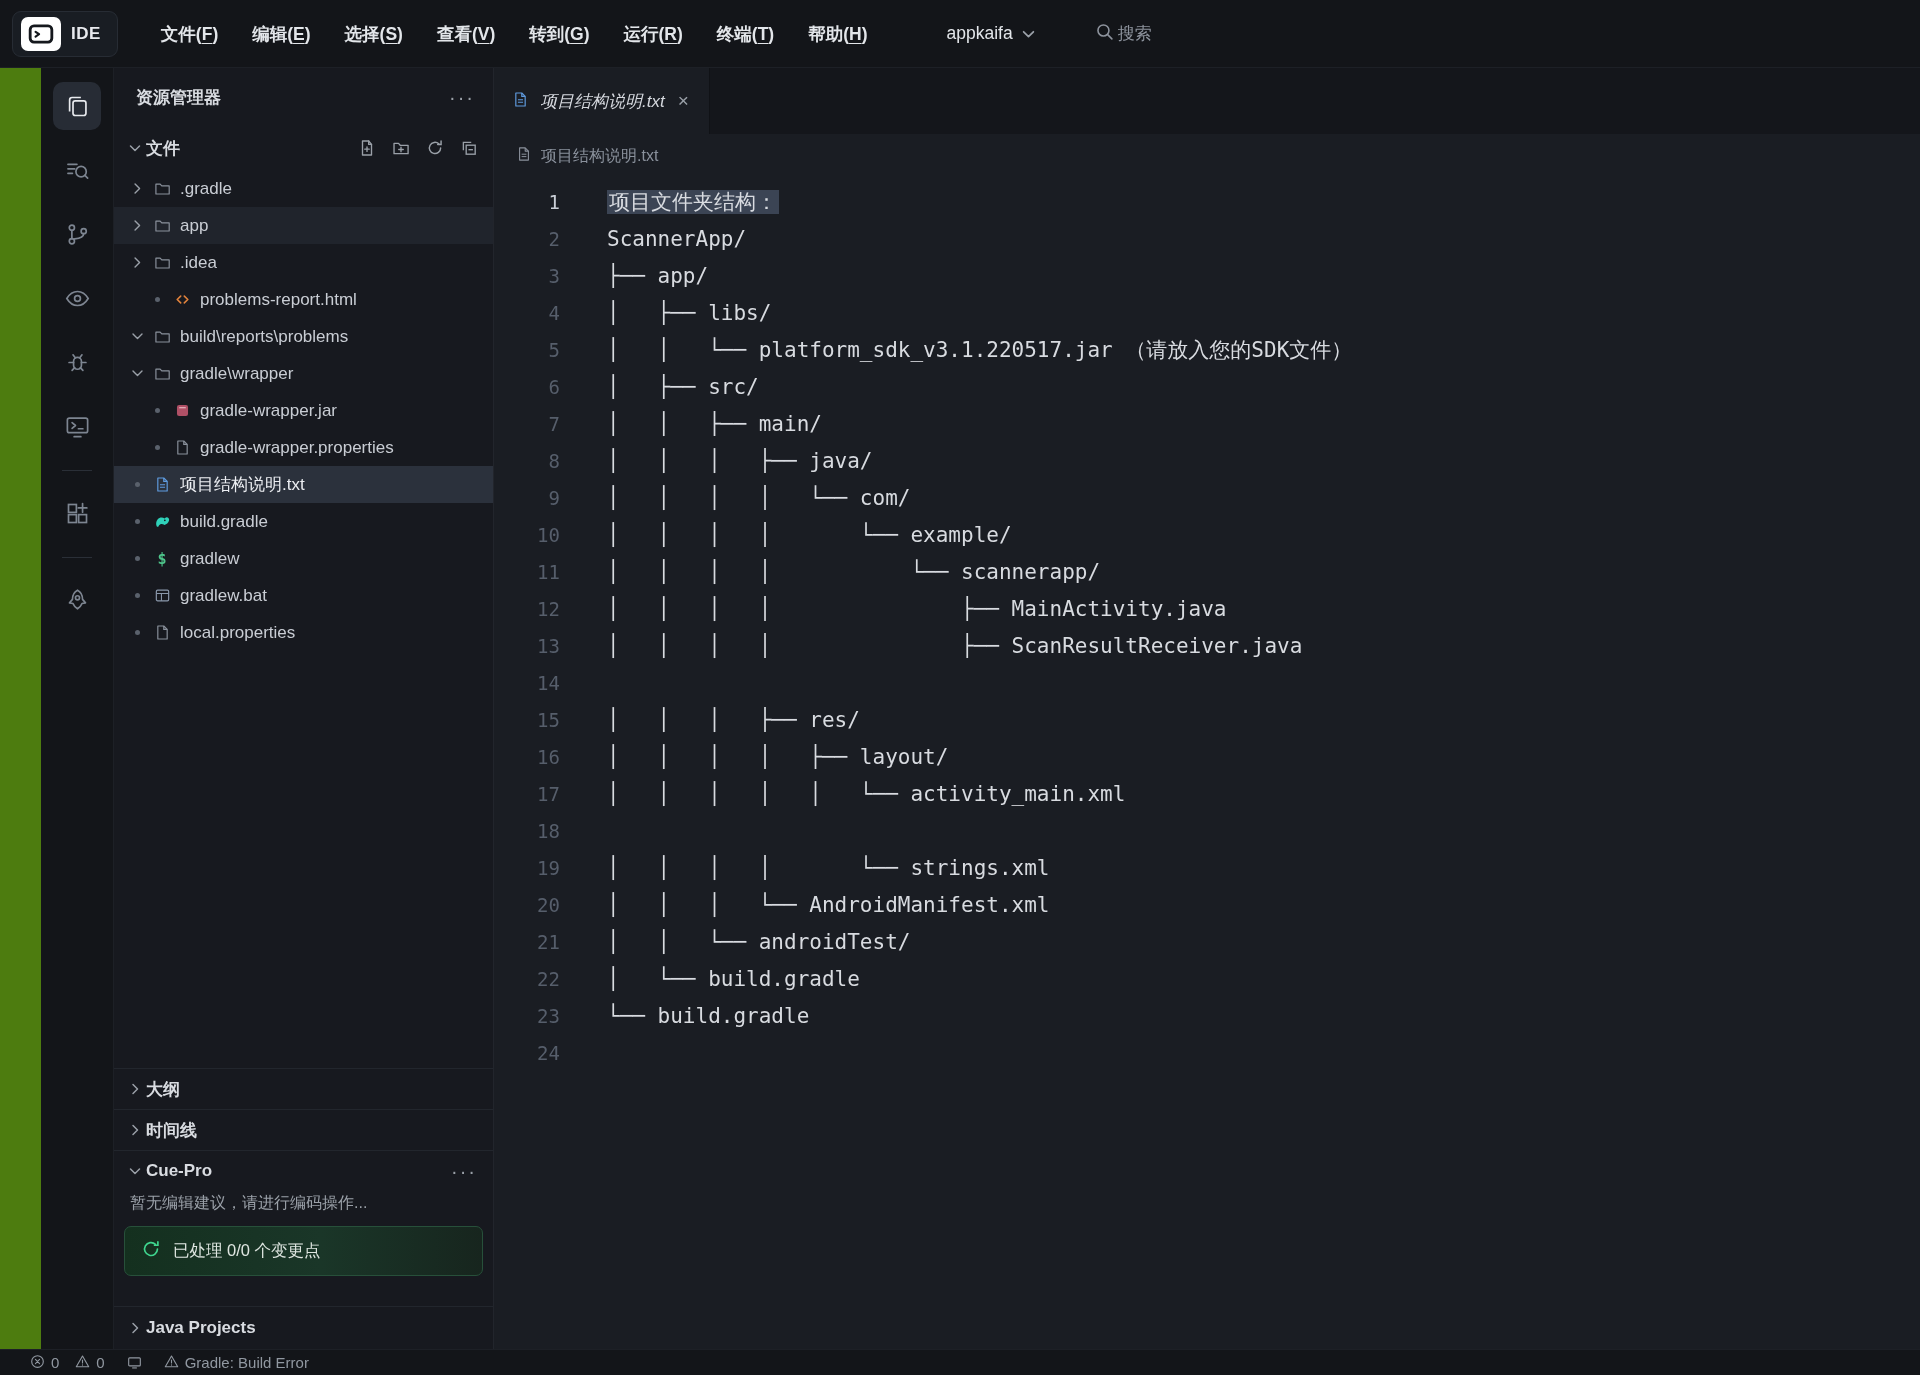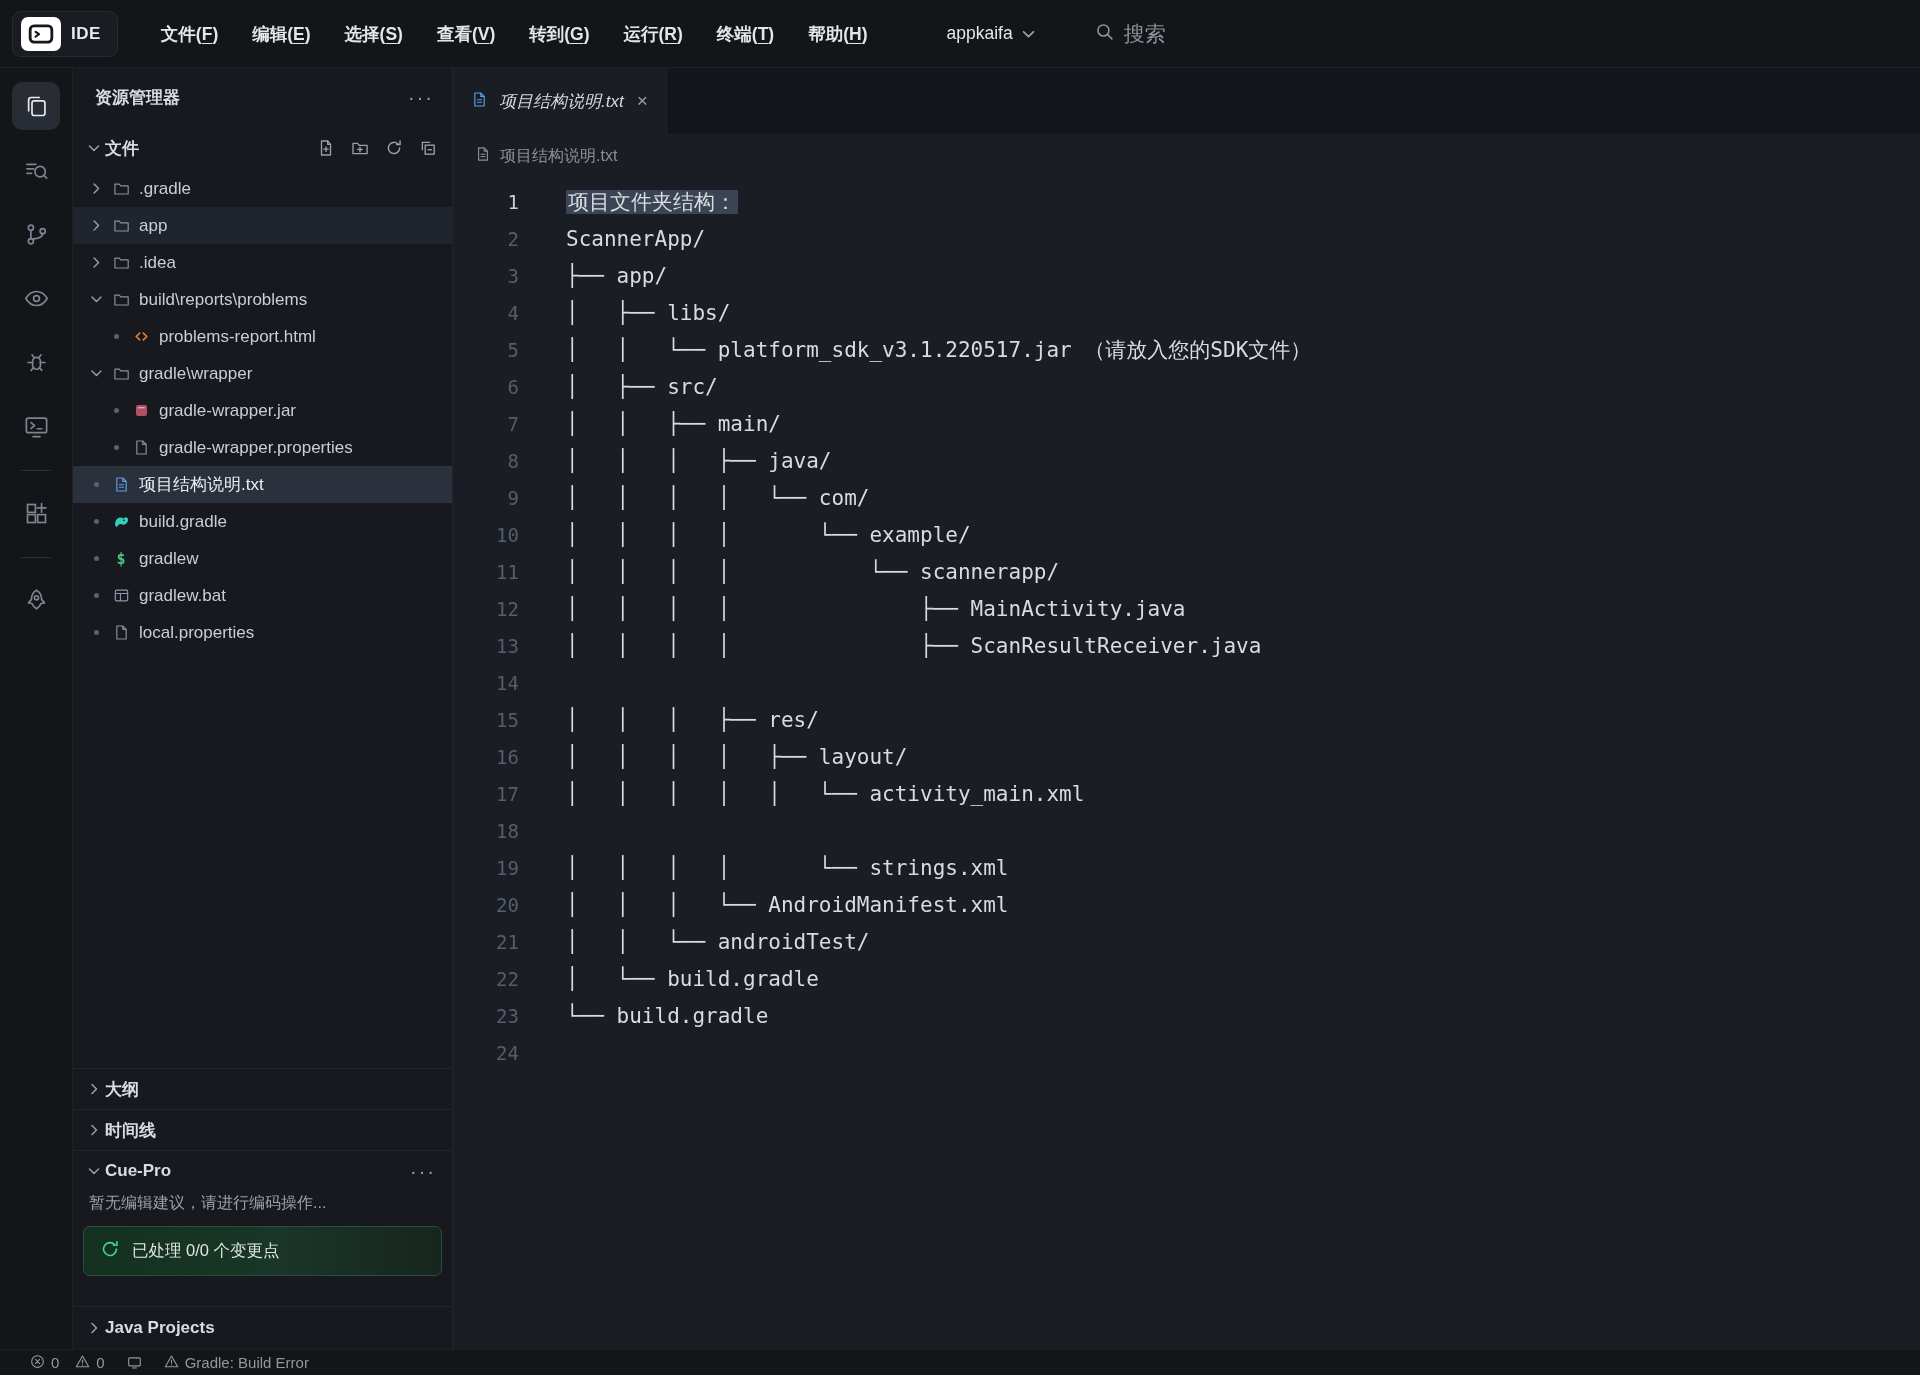--- a/index.html
+++ b/index.html
@@ -13,24 +13,24 @@
               padding-left:12px; border-bottom:1px solid #1d2026; }
   .logo-wrap { display:flex; align-items:center; gap:10px; background:#191d23;
                border:1px solid #272c34; border-radius:9px; padding:5px 16px 5px 8px; }
   .logo { width:40px; height:34px; background:#ffffff; border-radius:7px;
           display:flex; align-items:center; justify-content:center; }
   .logo-text { font-size:17px; font-weight:700; color:#e8eaee; letter-spacing:.5px; }
   .menus { display:flex; margin-left:26px;font-weight:bold; }
   .menu-item { padding:9px 17px; font-size:17.5px; color:#e3e6ea; border-radius:6px; cursor:default; white-space:nowrap; }
   .menu-item u { text-underline-offset:3px; }
   .workspace { margin-left:62px; display:flex; align-items:center; gap:9px; font-size:17.5px; color:#e3e6ea; }
-  .search { margin-left:60px; display:flex; align-items:center; gap:10px; font-size:21px; color:#8d939d; }
+  .search { margin-left:60px; display:flex; align-items:center; gap:4px; font-size:17px; color:#8d939d; }
 
   
-  .body { flex:1; display:flex; min-height:0; }
+  .body { flex:1; display:flex; min-height:0;padding-left:41px; }
 
   
   .activitybar { width:73px; flex:0 0 73px; background:#131519; border-right:1px solid #1d2026;
                  display:flex; flex-direction:column; align-items:center; padding-top:14px; }
   .act-item { width:48px; height:48px; margin-bottom:16px; display:flex; align-items:center;
               justify-content:center; border-radius:10px; cursor:pointer; color:#7d8591; }
   .act-item.active { background:#272c35; color:#e8eaee; }
   .act-sep { width:30px; height:1px; background:#2a2f37; margin:4px 0 18px 0; }
 
   
@@ -272,43 +272,43 @@
                 <path d="M5.4 3.2 10.2 8 5.4 12.8" stroke="#9aa0a8" stroke-width="1.5" stroke-linecap="round" stroke-linejoin="round"></path>
               </svg>
             </span>
             <span class="ficon">
               <svg viewBox="0 0 16 16" width="17" height="17" fill="none">
                 <path d="M1.8 13.2V3.9h4l1.5 1.7h7v7.6z" stroke="#8a919c" stroke-width="1.1" stroke-linejoin="round"></path>
               </svg>
             </span>
             <span class="tlabel">.idea</span>
           </div>
+          <div class="tree-row" style="padding-left: 30px;">
+            <span class="slot">
+              <span class="gitdot"></span>
+            </span>
+            <span class="ficon">
+              <svg viewBox="0 0 16 16" width="17" height="17" fill="none">
+                <path d="M6.3 4.8 3 8l3.3 3.2M9.7 4.8 13 8l-3.3 3.2" stroke="#e0823c" stroke-width="1.5" stroke-linecap="round" stroke-linejoin="round"></path>
+              </svg>
+            </span>
+            <span class="tlabel">problems-report.html</span>
+          </div>
           <div class="tree-row" style="padding-left: 10px;">
             <span class="slot e">
               <svg viewBox="0 0 16 16" width="15" height="15" fill="none">
                 <path d="M5.4 3.2 10.2 8 5.4 12.8" stroke="#9aa0a8" stroke-width="1.5" stroke-linecap="round" stroke-linejoin="round"></path>
               </svg>
             </span>
             <span class="ficon">
               <svg viewBox="0 0 16 16" width="17" height="17" fill="none">
                 <path d="M1.8 13.2V3.9h4l1.5 1.7h7v7.6z" stroke="#8a919c" stroke-width="1.1" stroke-linejoin="round"></path>
               </svg>
             </span>
             <span class="tlabel">build\reports\problems</span>
-          </div>
-          <div class="tree-row" style="padding-left: 30px;">
-            <span class="slot">
-              <span class="gitdot"></span>
-            </span>
-            <span class="ficon">
-              <svg viewBox="0 0 16 16" width="17" height="17" fill="none">
-                <path d="M6.3 4.8 3 8l3.3 3.2M9.7 4.8 13 8l-3.3 3.2" stroke="#e0823c" stroke-width="1.5" stroke-linecap="round" stroke-linejoin="round"></path>
-              </svg>
-            </span>
-            <span class="tlabel">problems-report.html</span>
           </div>
           <div class="tree-row" style="padding-left: 10px;">
             <span class="slot e">
               <svg viewBox="0 0 16 16" width="15" height="15" fill="none">
                 <path d="M5.4 3.2 10.2 8 5.4 12.8" stroke="#9aa0a8" stroke-width="1.5" stroke-linecap="round" stroke-linejoin="round"></path>
               </svg>
             </span>
             <span class="ficon">
               <svg viewBox="0 0 16 16" width="17" height="17" fill="none">
                 <path d="M1.8 13.2V3.9h4l1.5 1.7h7v7.6z" stroke="#8a919c" stroke-width="1.1" stroke-linejoin="round"></path>

